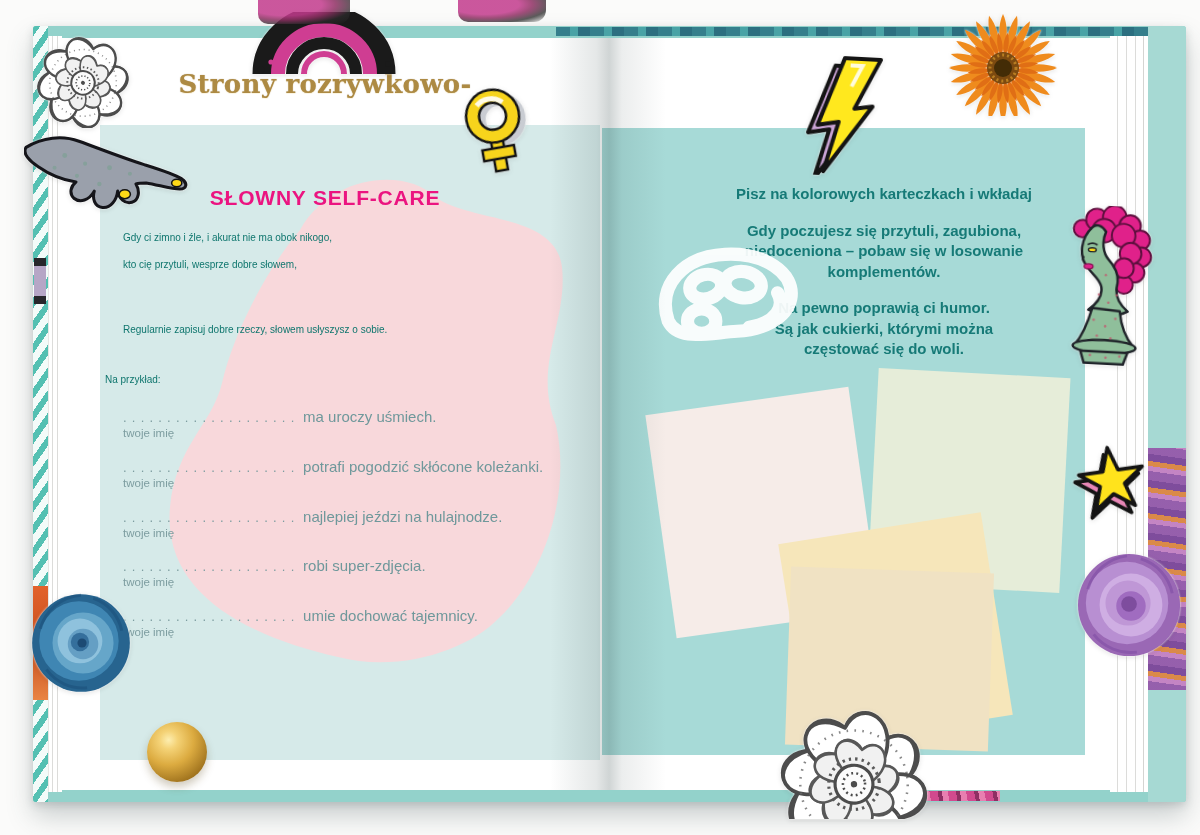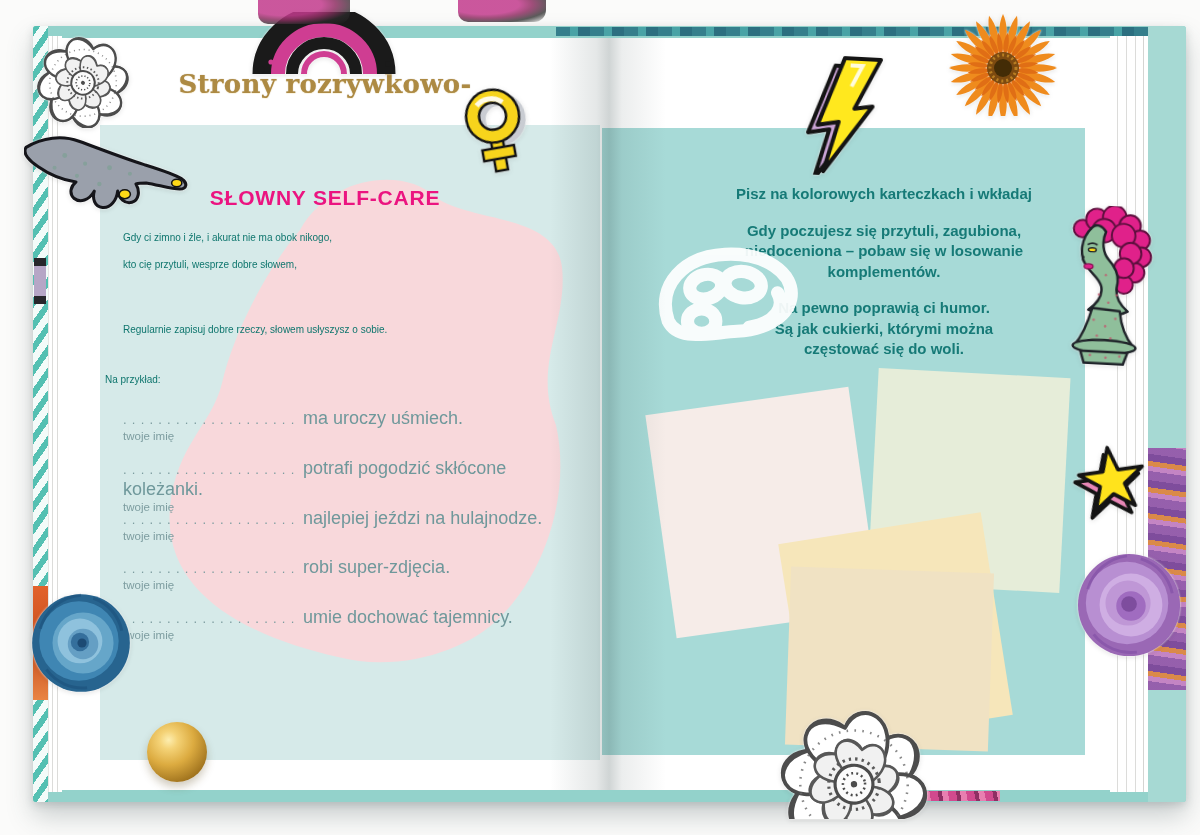--- a/index.html
+++ b/index.html
@@ -48,21 +48,21 @@
       font-family:"DejaVu Serif","Liberation Serif",serif;font-weight:bold;font-size:26px;line-height:28px;
       color:#ad8a43;text-shadow:0 1px 0 rgba(255,244,214,.55),0 0 1px rgba(120,90,35,.55);letter-spacing:.3px;}
   .sc-heading{left:120px;top:186px;width:410px;text-align:center;z-index:6;
       font-size:21px;font-weight:700;letter-spacing:.8px;color:#eb1480;}
   .body-text{color:#0f766e;font-size:10px;line-height:27px;z-index:6;}
   .intro{left:123px;top:224px;width:400px;}
   .instruction{left:123px;top:316px;width:440px;}
   .example{left:105px;top:366px;width:300px;}
   .fill-item{left:123px;width:450px;z-index:6;color:#6f989b;}
   .dots{font-size:13px;letter-spacing:.8px;color:#7d9da0;}
-  .fill-text{font-size:18px;margin-left:8px;color:#6f989b;}
+  .fill-text{font-size:15px;margin-left:8px;color:#6f989b;}
   .name-hint{font-size:11.5px;color:#7d9da0;margin-top:1px;}
 
   
   .rp{left:688px;top:168px;width:392px;text-align:center;z-index:6;color:#167a77;font-weight:700;font-size:15px;line-height:20.5px;}
   .rp p{margin:16px 0 13px 0;}
 
   
   .note{z-index:6;}
   .note-pink{left:660px;top:400px;width:205px;height:225px;background:#f6ece8;transform:rotate(-8deg);}
   .note-green{left:873px;top:373px;width:192px;height:215px;background:#e6edd9;transform:rotate(3deg);}

